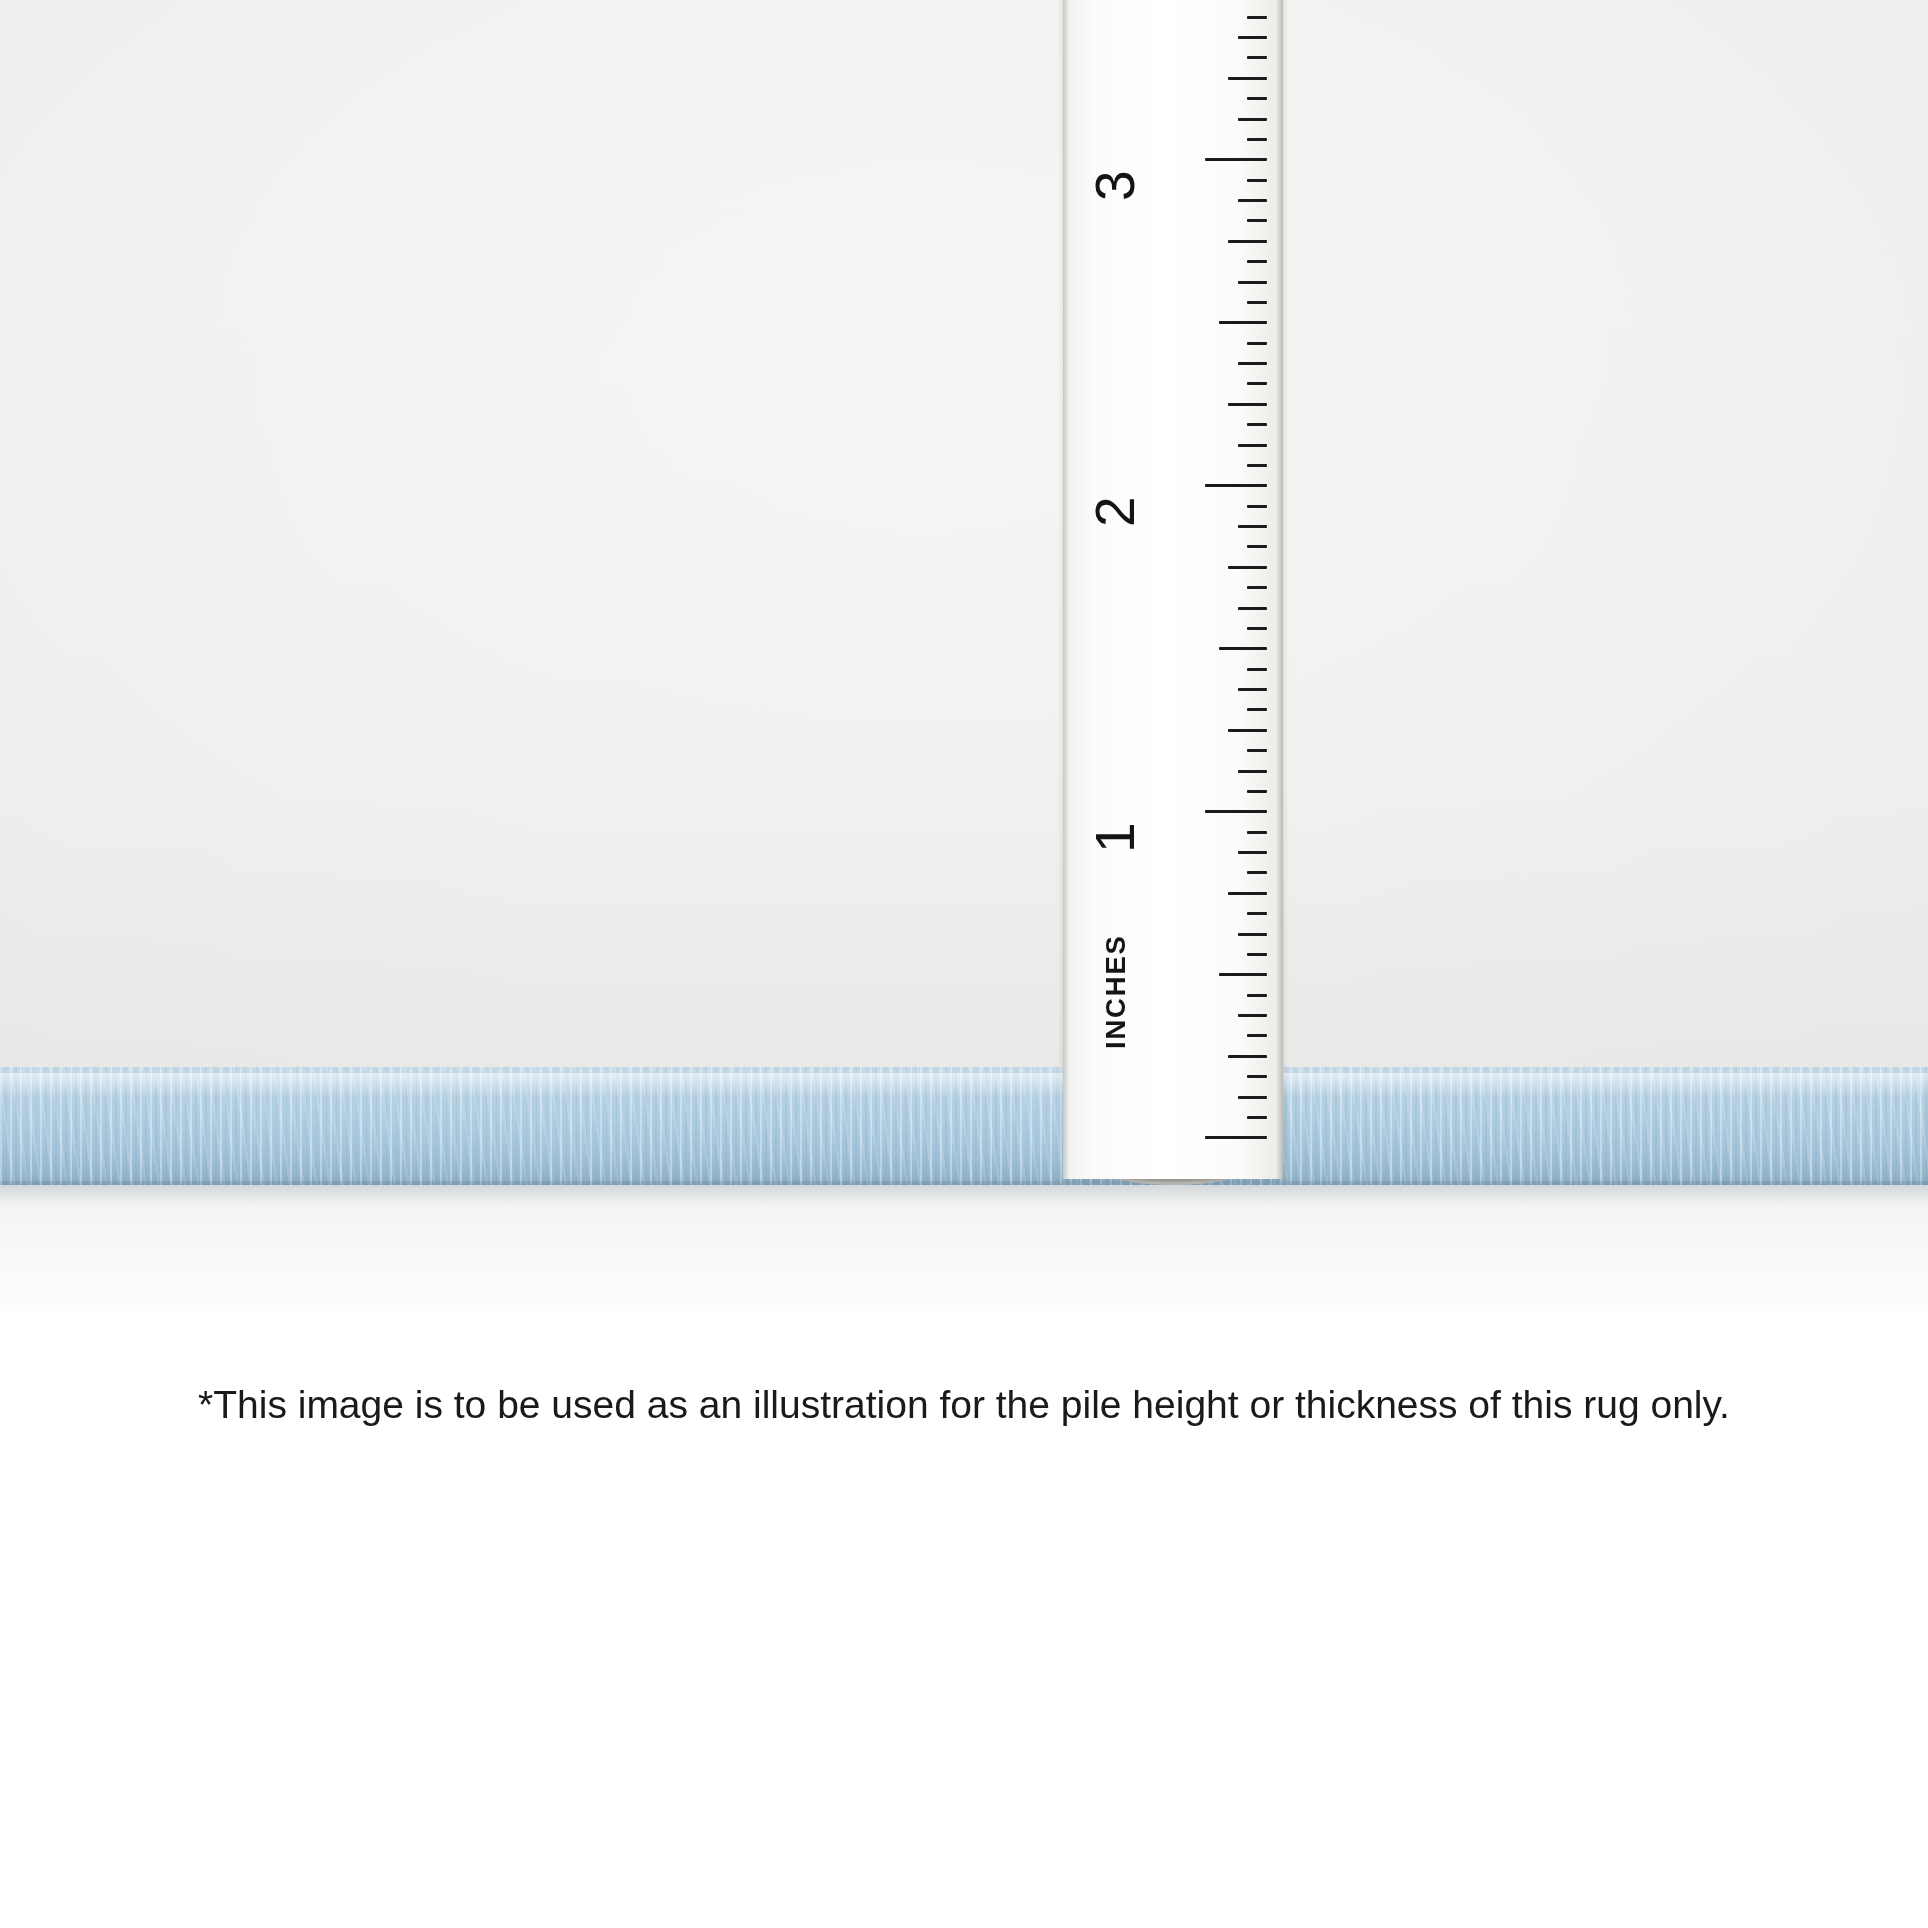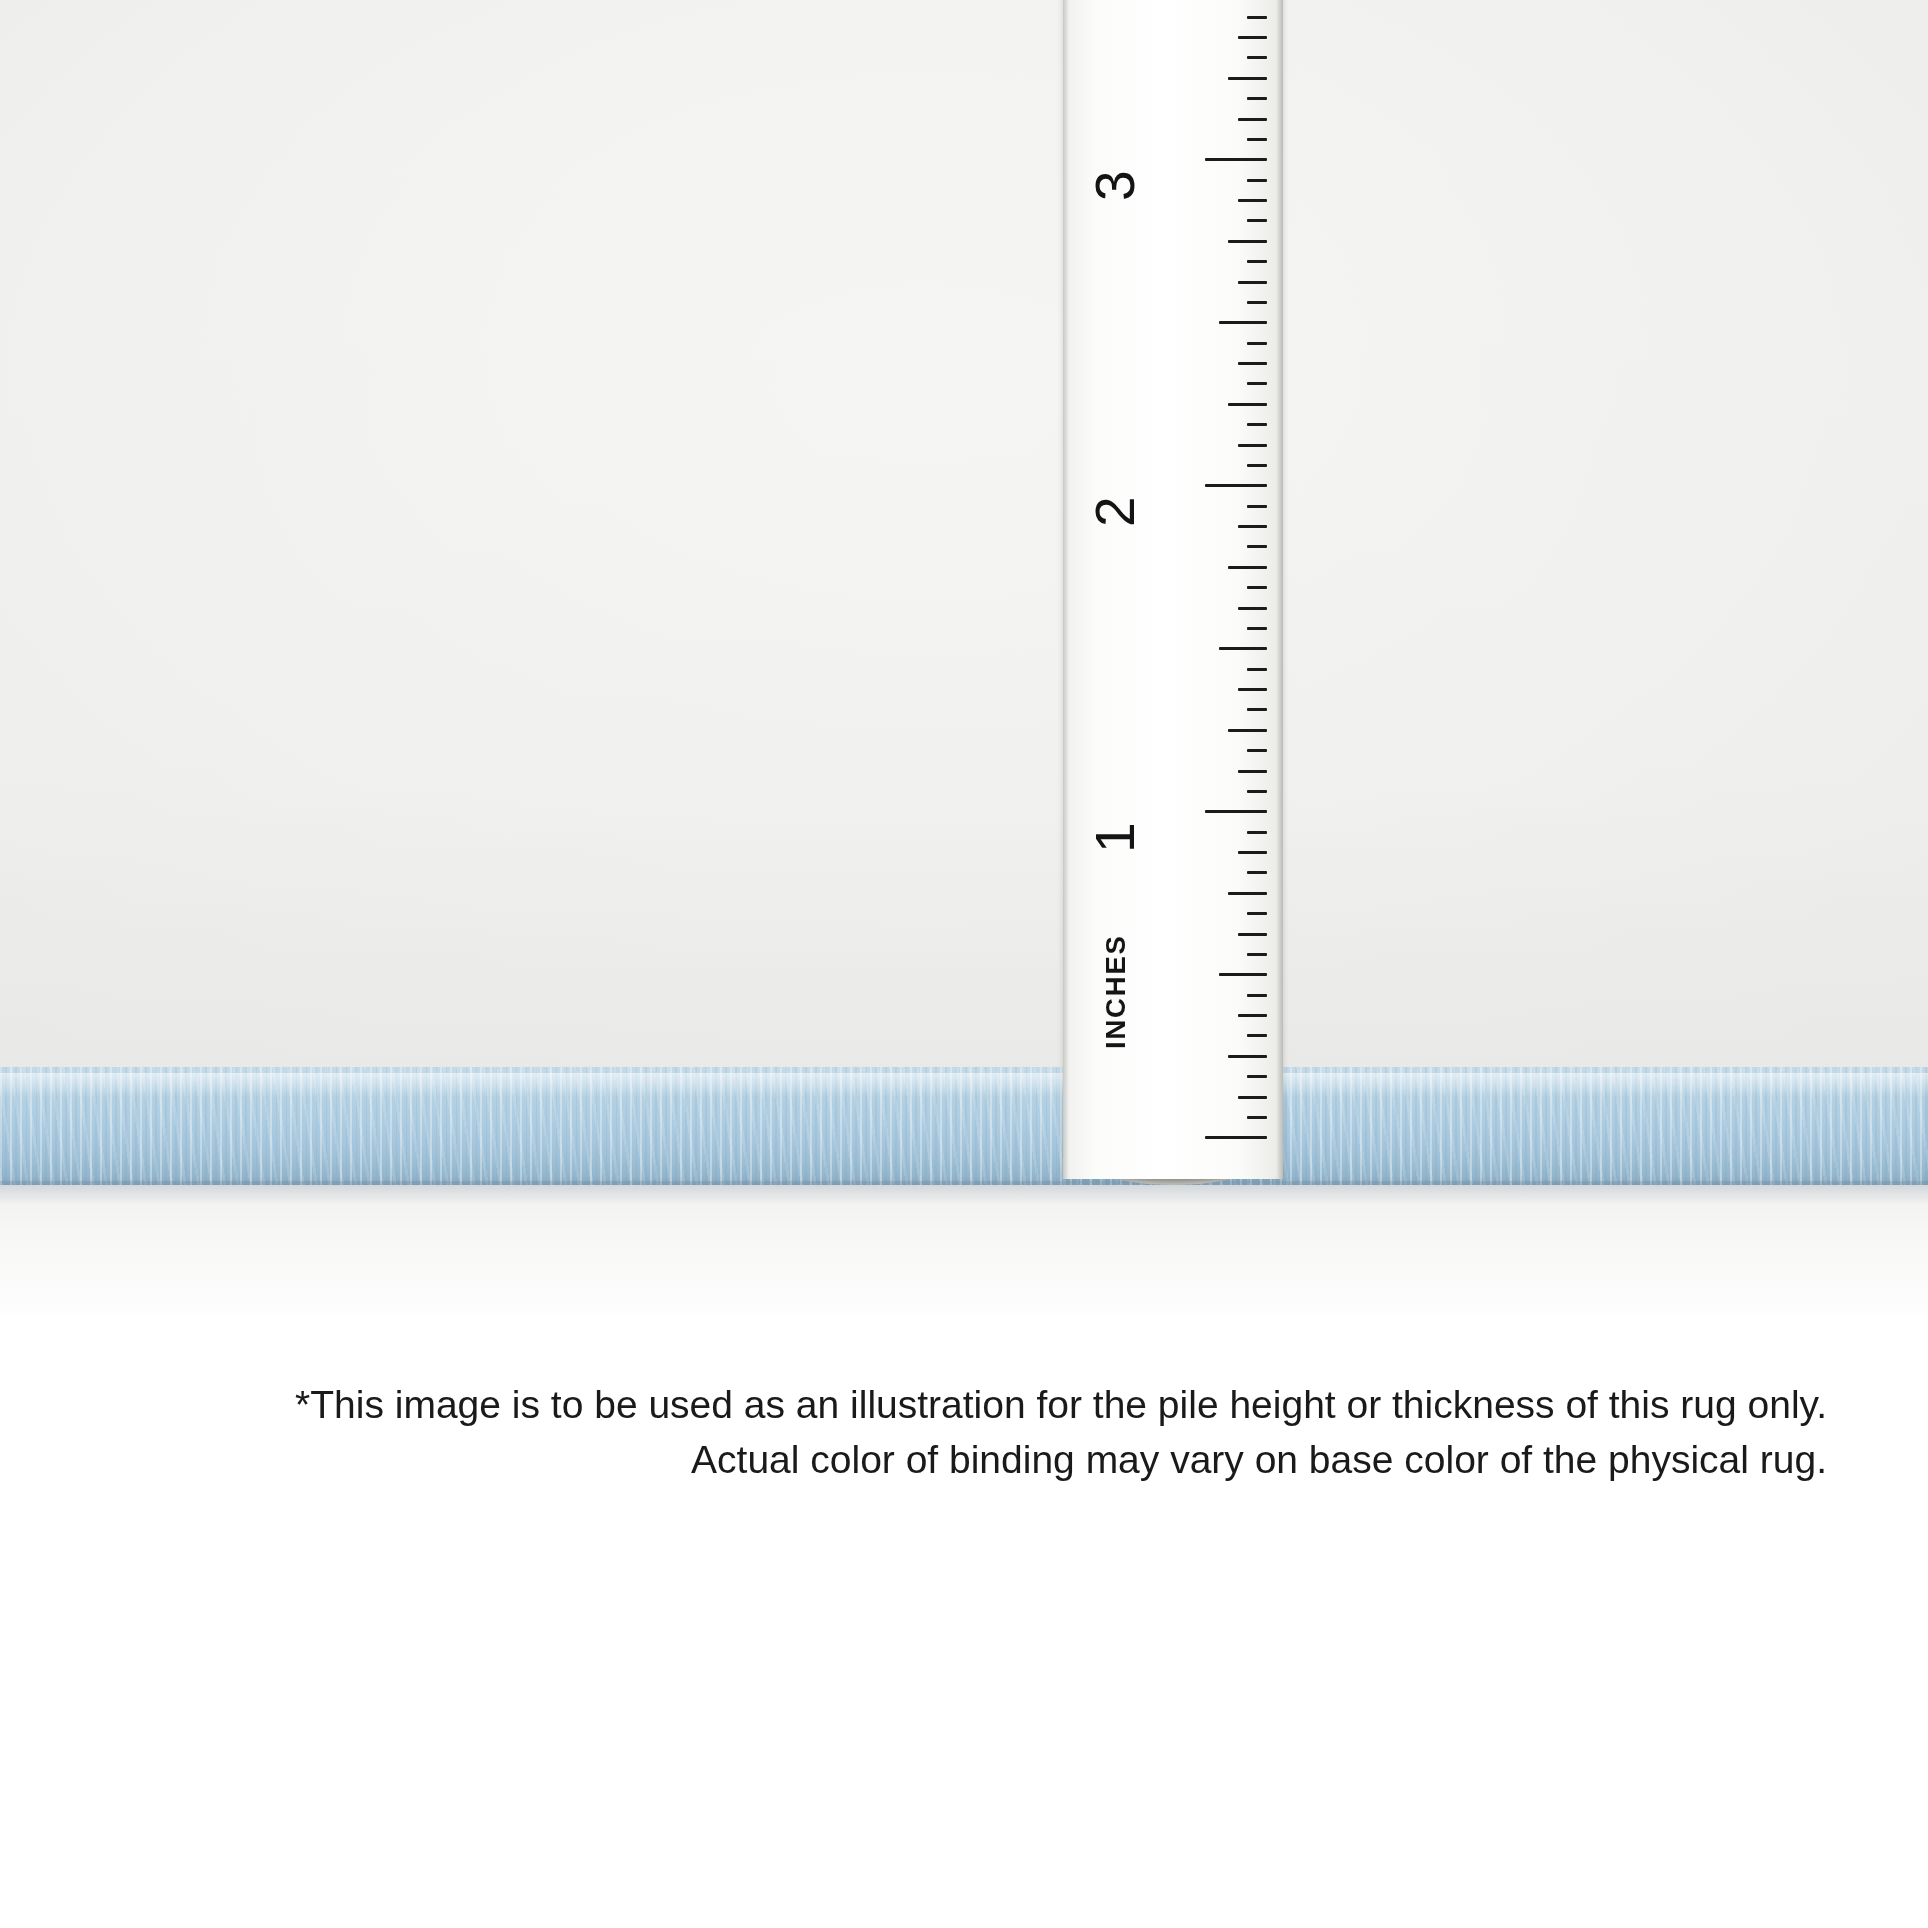--- a/index.html
+++ b/index.html
@@ -211,21 +211,20 @@
     text-align: center;
     color: #1a1a1a;
     font-family: "Liberation Sans", sans-serif;
     font-size: 39px;
     line-height: 1.42;
     font-weight: 400;
   }
   .caption .line {
     display: block;
     padding: 0 101px;
-    text-align: right;
   }
 </style>
 </head>
 <body>
 
 <div class="scene">
 
   <div class="photo">
 
     <div class="backdrop"></div>
@@ -308,17 +307,16 @@
       <div class="inch-label" id="lbl2" style="top: 534px;">2</div>
       <div class="inch-label" id="lbl1" style="top: 860px;">1</div>
 
       <div class="inches-word" style="top: 1056px;">INCHES</div>
     </div>
 
   </div>
 
   <div class="caption">
     <span class="line">*This image is to be used as an illustration for the pile height or thickness of this rug only.</span>
-    <span class="line">Actual color of binding may vary on base color of the physical rug.</span>
   </div>
 
 </div>
 
 
 </body></html>

